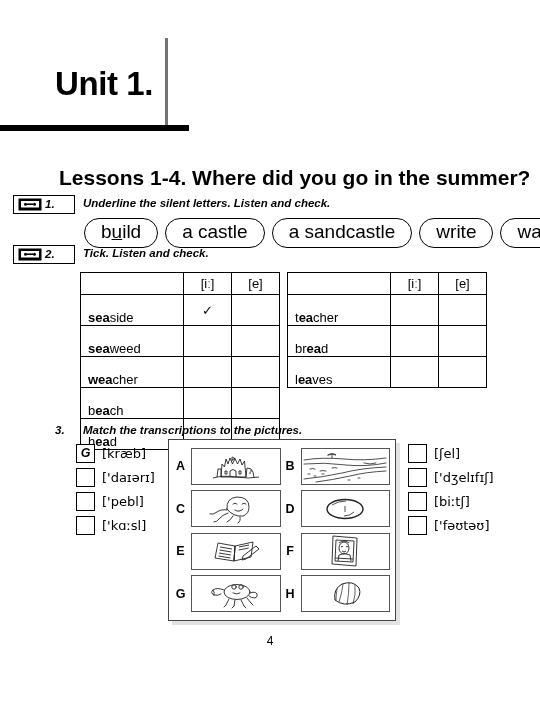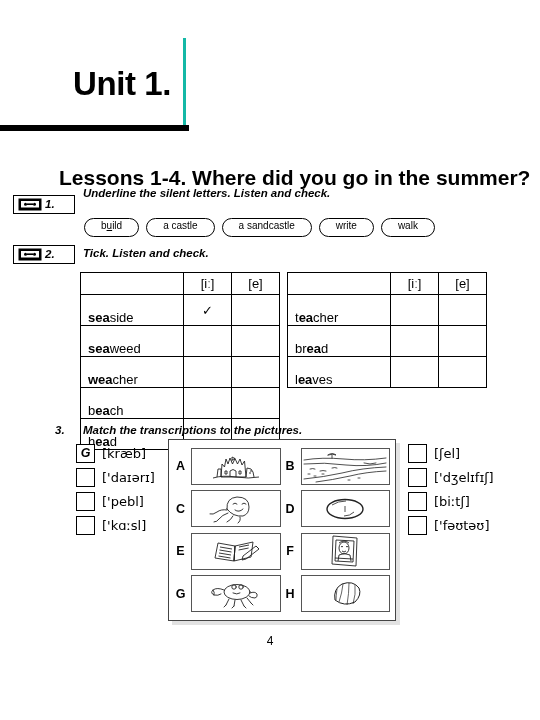--- a/index.html
+++ b/index.html
@@ -21,23 +21,23 @@
     position: absolute;
     left: 0;
     top: 38px;
     width: 460px;
     height: 96px;
   }
   #unit-box {
     position: absolute;
     left: 0;
     top: 0;
-    width: 186px;
+    width: 168px;
     height: 87px;
-    border-right: 3px solid #14b8a6;
+    border-right: 3px solid #737373;
     box-sizing: border-box;
   }
   #unit-box-underline {
     position: absolute;
     left: 0;
     top: 87px;
     width: 189px;
     height: 6px;
     background: #000;
   }
@@ -95,37 +95,37 @@
   }
   .ex-inst {
     position: absolute;
     font-size: 11.5px;
     font-weight: bold;
     font-style: italic;
     white-space: nowrap;
   }
 
   #ex1-tag { left: 13px; top: 195px; width: 62px; }
-  #ex1-inst { left: 83px; top: 187px; }
+  #ex1-inst { left: 83px; top: 197px; }
   #ex2-tag { left: 13px; top: 245px; width: 62px; }
   #ex2-inst { left: 83px; top: 247px; }
 
   
   #pill-row {
     position: absolute;
     left: 84px;
     top: 218px;
     display: flex;
     gap: 7px;
   }
   .pill {
     border: 1.5px solid #000;
     border-radius: 999px;
     padding: 1px 16px 3px 16px;
-    font-size: 10px;
+    font-size: 19px;
     background: #fff;
     white-space: nowrap;
     line-height: 1.25;
   }
   .pill u { text-decoration: underline; }
 
   
   .sound-table {
     position: absolute;
     border-collapse: collapse;

